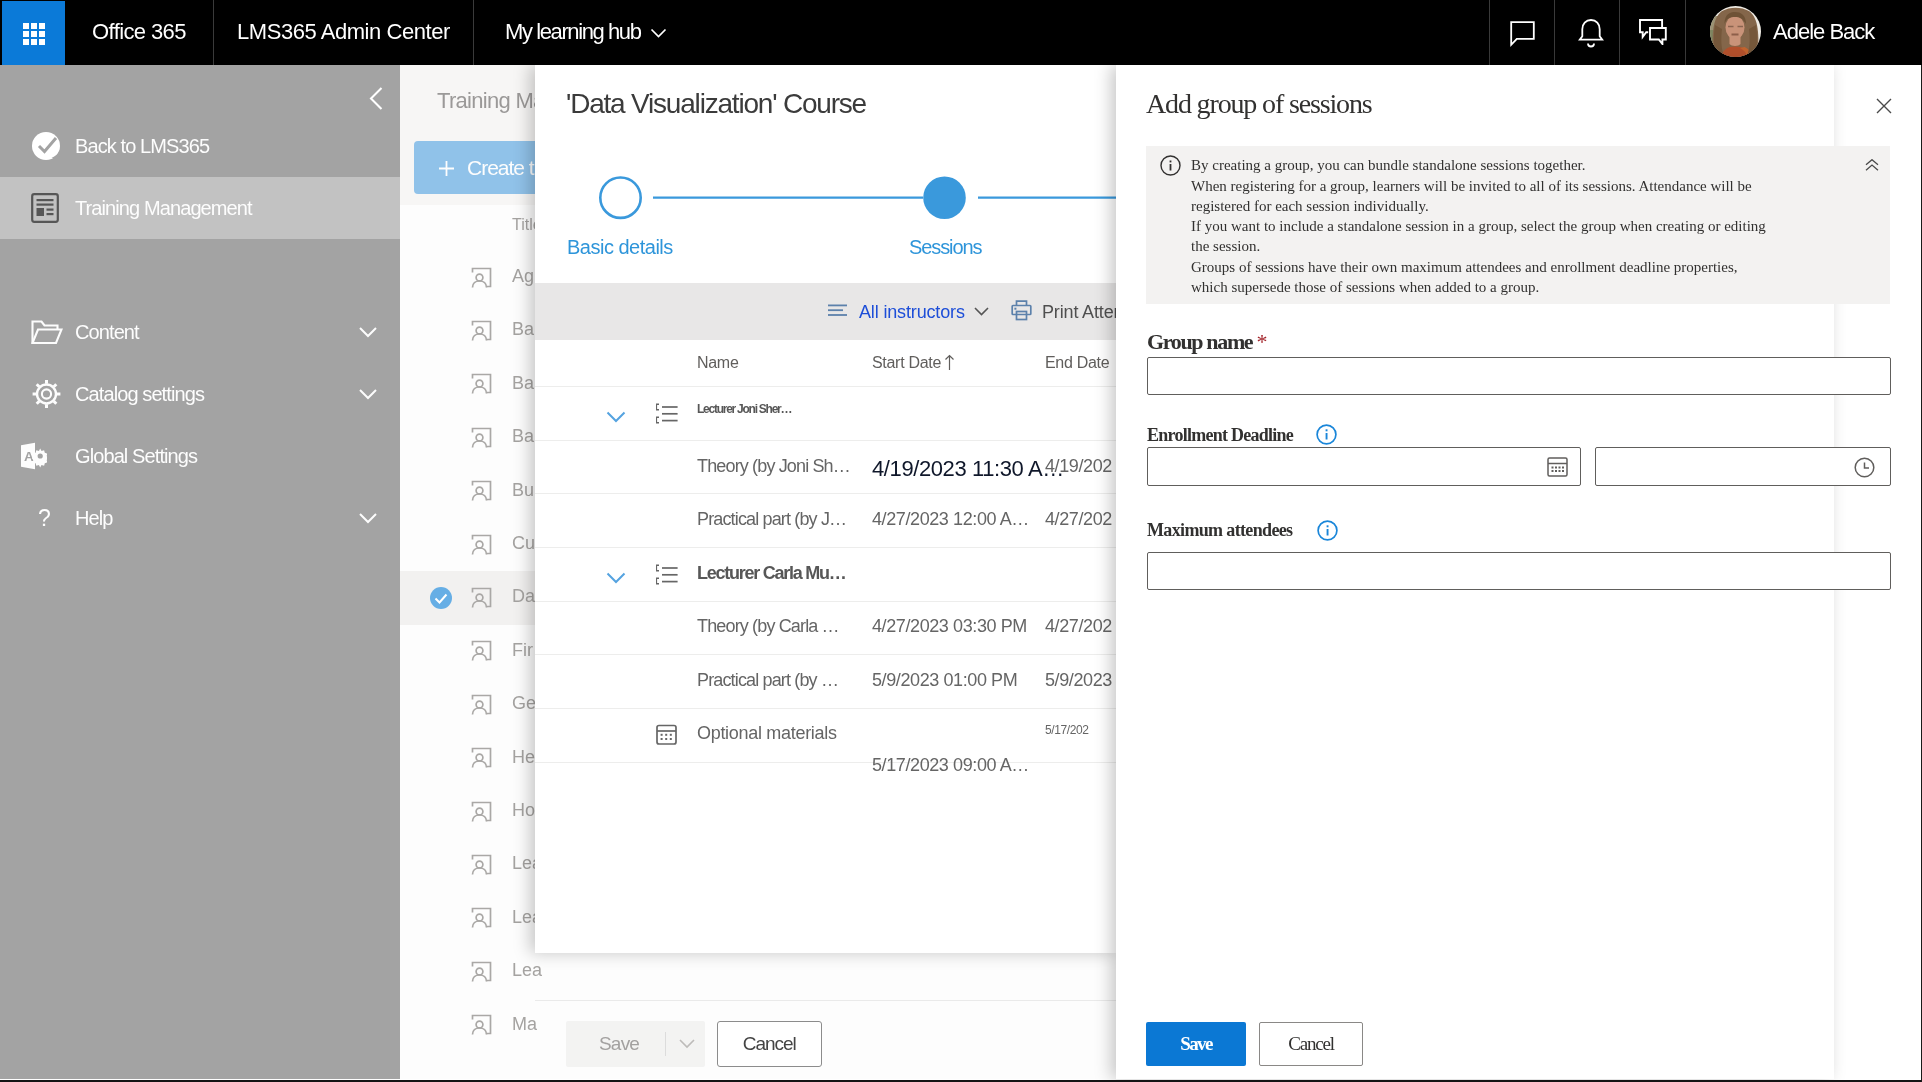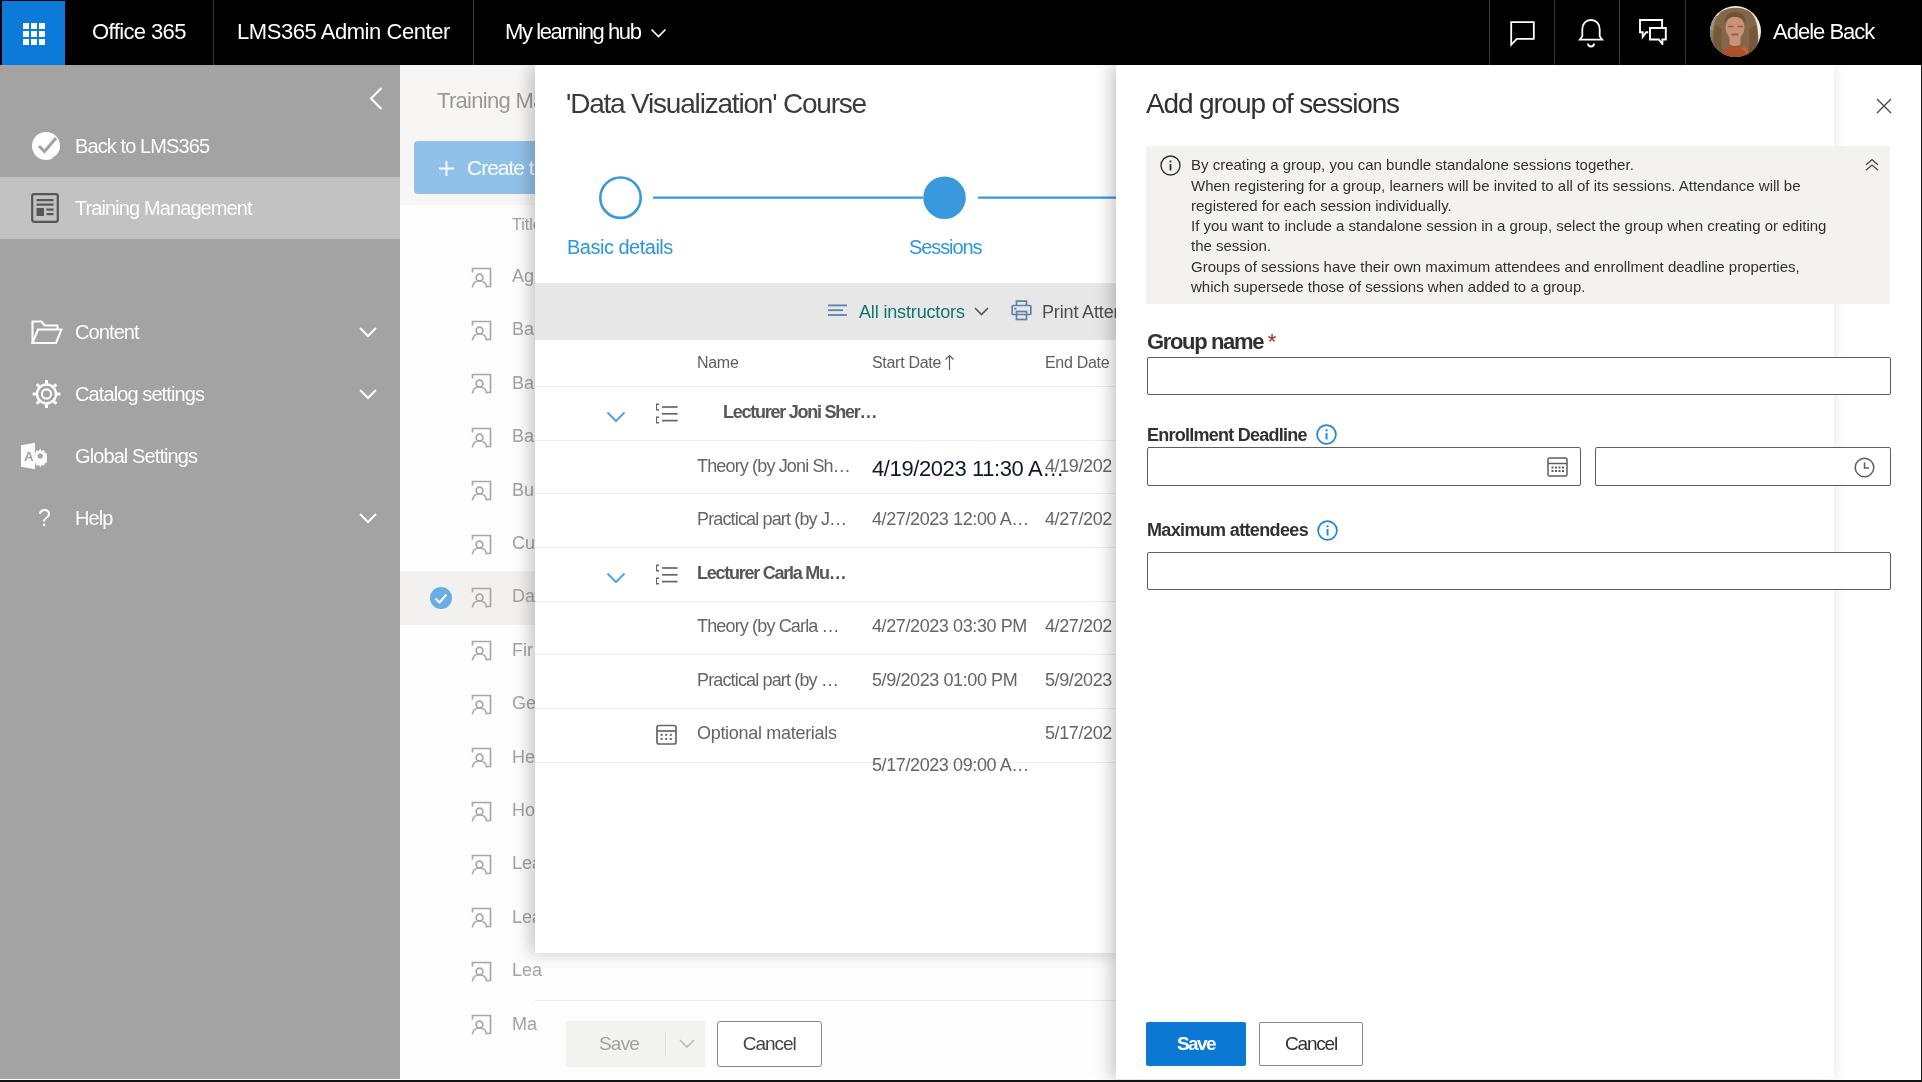--- a/index.html
+++ b/index.html
@@ -315,21 +315,21 @@
   <div class="abs" style="left:374px;top:171px;color:#2e95da;font-size:20px;letter-spacing:-1.1px;">Sessions</div>
 
   <div class="abs" style="left:0;top:218px;width:585px;height:57px;background:#e8e7e7;">
     <svg class="abs" style="left:293px;top:19px;" width="19" height="17" viewBox="0 0 19 17">
         <g stroke="#5c81ab" stroke-width="1.8">
           <line x1="0" y1="3.4" x2="19" y2="3.4"></line>
           <line x1="0" y1="8.2" x2="15" y2="8.2"></line>
           <line x1="0" y1="13" x2="19" y2="13"></line>
         </g>
       </svg>
-    <div class="abs" style="left:324px;top:50%;transform:translateY(-50%);color:#0f766e;font-size:18px;letter-spacing:-0.15px;white-space:nowrap;">All instructors</div>
+    <div class="abs" style="left:324px;top:50%;transform:translateY(-50%);color:#1d4ed8;font-size:18px;letter-spacing:-0.15px;white-space:nowrap;">All instructors</div>
     <svg class="abs" style="left:439px;top:23.5px;" width="15" height="9" viewBox="0 0 15 9">
         <path d="M1 1 L7.5 7.5 L14 1" fill="none" stroke="#555" stroke-width="1.6"></path>
       </svg>
     <svg class="abs" style="left:476px;top:16.5px;" width="21" height="21" viewBox="0 0 21 21">
       <g fill="none" stroke="#5c81ab" stroke-width="1.7">
         <path d="M5.5 5.5 V1.2 h10 V5.5"></path>
         <rect x="1.2" y="5.5" width="18.6" height="9" rx="0.8"></rect>
         <rect x="5.5" y="11.5" height="8" width="10"></rect>
       </g>
       <rect x="3.4" y="7.7" width="2" height="2" fill="#5c81ab"></rect>
@@ -360,21 +360,21 @@
     <g stroke="#666" stroke-width="1.7">
         <line x1="6" y1="4" x2="21.6" y2="4"></line>
         <line x1="6" y1="10.8" x2="21.6" y2="10.8"></line>
         <line x1="6" y1="17.6" x2="21.6" y2="17.6"></line>
       </g>
     <g stroke="#666" stroke-width="1.4" fill="none">
         <path d="M3 1.2 h-2.6 v5.6 h2.6"></path>
         <path d="M3 14.2 h-2.6 v5.6 h2.6"></path>
       </g>
   </svg>
-  <div class="cell" style="left:162px;top:337.4px;color:#575757;font-size:18px;font-weight:bold;letter-spacing:-1.25px;margin-left:26px;">Lecturer Joni Sher…</div>
+  <div class="cell" style="left:162px;top:337.4px;color:#575757;font-size:12px;font-weight:bold;letter-spacing:-1.25px;">Lecturer Joni Sher…</div>
 
   <div class="cell" style="left:162px;top:390.9px;color:#656565;font-size:18px;letter-spacing:-0.85px;">Theory (by Joni Sh…</div>
   <div class="cell" style="left:337px;top:390.9px;color:#0f172a;font-size:22px;letter-spacing:-0.4px;">4/19/2023 11:30 A…</div>
   <div class="cell" style="left:510px;top:390.9px;color:#656565;font-size:18px;letter-spacing:-0.4px;">4/19/202</div>
 
   <div class="cell" style="left:162px;top:444.4px;color:#656565;font-size:18px;letter-spacing:-0.85px;">Practical part (by J…</div>
   <div class="cell" style="left:337px;top:444.4px;color:#656565;font-size:18px;letter-spacing:-0.4px;">4/27/2023 12:00 A…</div>
   <div class="cell" style="left:510px;top:444.4px;color:#656565;font-size:18px;letter-spacing:-0.4px;">4/27/202</div>
 
   <svg class="abs" style="left:71px;top:506.9px;" width="20" height="12" viewBox="0 0 20 12">
@@ -408,36 +408,36 @@
         <rect x="4.6" y="10.8" width="2" height="2"></rect>
         <rect x="9.2" y="10.8" width="2" height="2"></rect>
         <rect x="13.8" y="10.8" width="2" height="2"></rect>
         <rect x="4.6" y="15" width="2" height="2"></rect>
         <rect x="9.2" y="15" width="2" height="2"></rect>
         <rect x="13.8" y="15" width="2" height="2"></rect>
       </g>
   </svg>
   <div class="cell" style="left:162px;top:658.4px;color:#656565;font-size:18px;letter-spacing:-0.3px;">Optional materials</div>
   <div class="cell" style="left:337px;top:658.4px;color:#656565;font-size:18px;letter-spacing:-0.4px;margin-top:32px;">5/17/2023 09:00 A…</div>
-  <div class="cell" style="left:510px;top:658.4px;color:#656565;font-size:18px;letter-spacing:-0.4px;">5/17/202</div>
+  <div class="cell" style="left:510px;top:658.4px;color:#656565;font-size:12px;letter-spacing:-0.4px;">5/17/202</div>
 
   <div class="abs" style="left:0;top:935px;width:585px;height:1px;background:#eaeaea;"></div>
   <div class="abs" style="left:31px;top:956px;width:139px;height:45.5px;background:#f3f3f2;border-radius:2px;">
     <span style="position:absolute;left:33px;top:50%;transform:translateY(-50%);color:#a3a1a0;font-size:19px;letter-spacing:-0.8px;">Save</span>
     <div style="position:absolute;left:99px;top:11px;width:1px;height:24px;background:#dcdcdc;"></div>
     <svg style="position:absolute;left:113px;top:17.5px;" width="16" height="10" viewBox="0 0 16 10">
         <path d="M1 1 L8 8 L15 1" fill="none" stroke="#bdbbb9" stroke-width="1.6"></path>
       </svg>
   </div>
   <div class="abs" style="left:182px;top:956px;width:104.5px;height:45.5px;background:#fff;border:1px solid #8c8c8c;border-radius:3px;">
     <span style="position:absolute;left:50%;top:50%;transform:translate(-50%,-50%);color:#444;font-size:19px;letter-spacing:-1px;">Cancel</span>
   </div>
 </div>
 
-<div class="abs" style="left:1116px;top:65px;width:718px;height:1014px;background:#fff;box-shadow:-5px 0 16px rgba(0,0,0,0.22);">
+<div class="abs" style="left:1116px;top:65px;width:718px;height:1014px;background:#fff;box-shadow:-5px 0 16px rgba(0,0,0,0.22);font-family:Liberation Serif, serif;">
   <div class="abs" style="left:30px;top:23px;color:#323130;font-size:28px;letter-spacing:-1.15px;white-space:nowrap;">Add group of sessions</div>
   <svg class="abs" style="left:759.5px;top:33px;" width="16" height="16" viewBox="0 0 16 16">
       <path d="M1 1 L15 15 M15 1 L1 15" stroke="#4a4a4a" stroke-width="1.4"></path>
     </svg>
 
   <div class="abs" style="left:30px;top:80.8px;width:744px;height:158.7px;background:#f3f2f1;overflow:hidden;">
     <svg class="abs" style="left:13.5px;top:9px;" width="21" height="21" viewBox="0 0 21 21">
       <circle cx="10.5" cy="10.5" r="9.5" fill="none" stroke="#323130" stroke-width="1.4"></circle>
       <rect x="9.6" y="9" width="1.8" height="6.5" fill="#323130"></rect>
       <rect x="9.6" y="5.5" width="1.8" height="1.9" fill="#323130"></rect>

